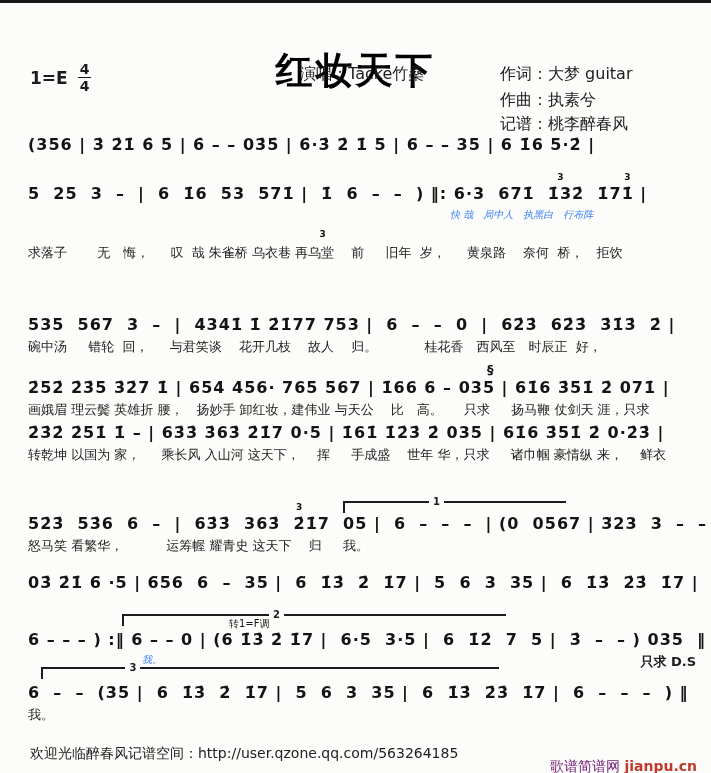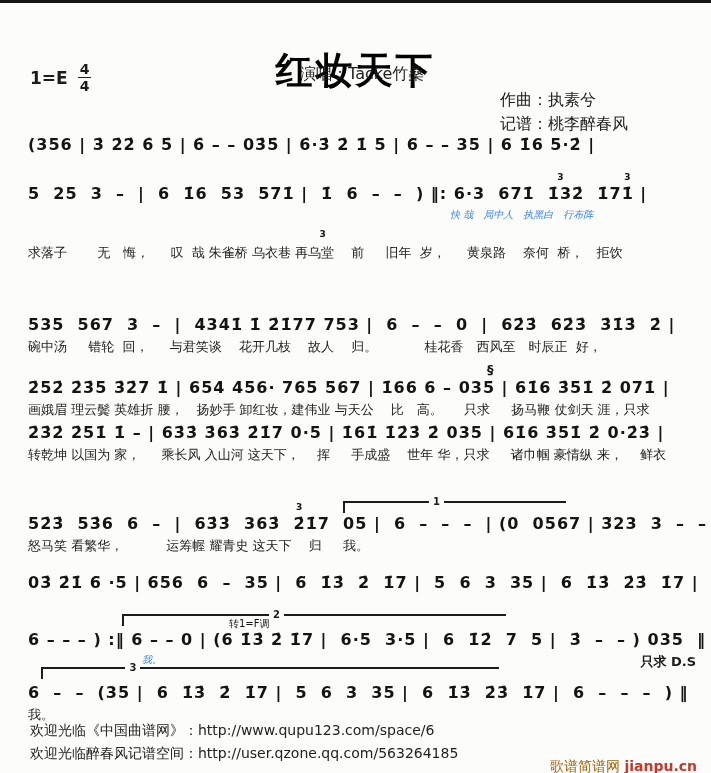--- a/index.html
+++ b/index.html
@@ -38,45 +38,46 @@
   .volta{position:absolute;height:10px;border-top:2px solid #1c1c1c;border-left:2px solid #1c1c1c;}
   .volta .vlabel{
     position:absolute;top:-8px;left:38%;background:#fcfcfa;padding:0 4px;
     font-size:10px;font-weight:bold;line-height:1.4;
   }
   .ds{position:absolute;right:2px;font-size:13px;font-weight:bold;white-space:pre;text-align:right;}
   .footer-line{position:absolute;left:30px;font-size:14px;white-space:pre;color:#222;}
   .f1{top:722px;}
   .f2{top:745px;}
   .watermark{position:absolute;right:14px;top:742px;font-size:14px;white-space:pre;}
-  .wm-site{color:#a16207;}
+  .wm-site{color:#701a75;}
   .wm-domain{color:#c0392b;font-weight:bold;}
 </style>
 </head>
 <body>
 
 <div class="page">
   <div class="scan-edge"></div>
 
   <div class="title">红妆天下</div>
 
   <div class="keysig">
     <span>1=E</span>
     <span class="frac">
       <span class="num">4</span>
       <span class="den">4</span>
     </span>
   </div>
 
   <div class="credit performer">演唱：Tacke竹桑</div>
+  <div class="credit lyricist">作词：大梦 guitar</div>
   <div class="credit composer">作曲：执素兮</div>
   <div class="credit transcriber">记谱：桃李醉春风</div>
 
   <div class="system" style="top:135px">
-    <div class="notes">(356 | 3̇ 2̇2̇ 6̇ 5̇ | 6̇ – – 03̇5̇ | 6̇·3̇ 2̇ 1̇ 5 | 6̃ – – 35 | 6 1̇6 5·2̇ |</div>
+    <div class="notes">(356 | 3̇ 2̇1̇ 6̇ 5̇ | 6̇ – – 03̇5̇ | 6̇·3̇ 2̇ 1̇ 5 | 6̃ – – 35 | 6 1̇6 5·2̇ |</div>
   </div>
 
   <div class="system" style="top:184px">
     <span class="ann" style="top:-12px;left:79%">3</span>
     <span class="ann" style="top:-12px;left:89%">3</span>
     <div class="notes">5  25  3  –  |  6  1̇6  53  571̇ |  1̇  6  –  –  ) ‖: 6·3  671̇  1̇32̇  1̇71̇ |</div>
     <div class="lyr-abs" style="left:63%;top:24px">快 哉　局中人　执黑白　行布阵</div>
   </div>
 
   <div class="system" style="top:241px">
@@ -124,19 +125,18 @@
   </div>
 
   <div class="system" style="top:683px">
     <div class="volta" style="top:-16px;left:2%;width:68%">
       <span class="vlabel" style="left:18%">3</span>
     </div>
     <div class="notes">6  –  –  (35 |  6  1̇3̇  2̇  1̇7 |  5  6  3  35 |  6  1̇3̇  2̇3̇  1̇7 |  6  –  –  –  ) ‖</div>
     <div class="lyrics">我。</div>
   </div>
 
-  <div class="footer-line f1">欢迎光临《中国曲谱网》：http://www.qupu123.com/space/6</div>
   <div class="footer-line f2">欢迎光临醉春风记谱空间：http://user.qzone.qq.com/563264185</div>
 
   <div class="watermark">
     <span class="wm-site">歌谱简谱网 </span><span class="wm-domain">jianpu.cn</span>
   </div>
 </div>
 
 </body></html>

